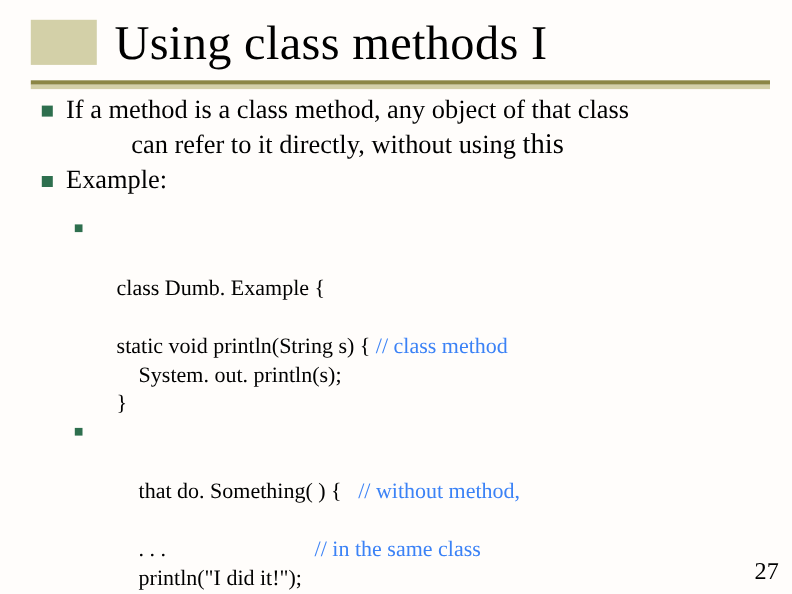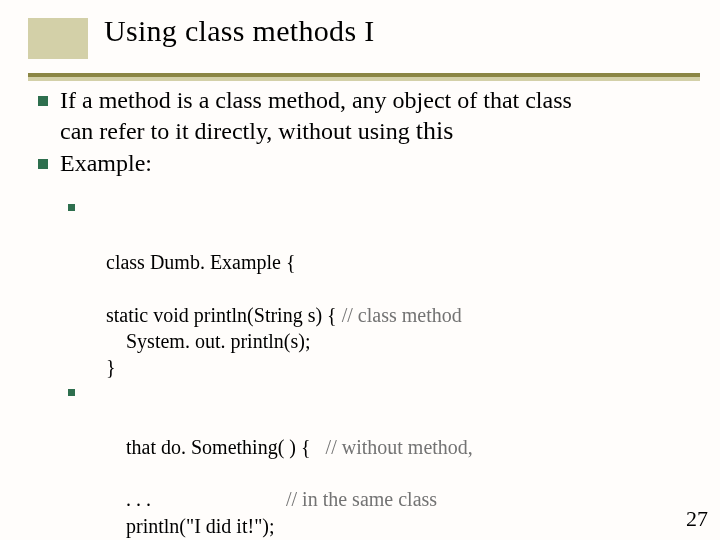--- a/index.html
+++ b/index.html
@@ -40,28 +40,29 @@
     top: 18px;
     left: 28px;
     width: 60px;
     height: 41px;
     background: #d3d0a8;
   }
   .title-text {
     position: absolute;
     top: 14px;
     left: 104px;
-    font-size: 30px;
+    font-size: 44px;
     letter-spacing: 0.3px;
   }
   .content {
     position: absolute;
     top: 86px;
     left: 38px;
     right: 24px;
+    text-align: center;
   }
   .bullet-row {
     display: flex;
     align-items: flex-start;
     margin-bottom: 2px;
   }
   .sq-bullet {
     width: 10px;
     height: 10px;
     background: #2e6f4e;
@@ -88,21 +89,21 @@
   }
   .tiny-bullet {
     position: absolute;
     left: -18px;
     top: 8px;
     width: 7px;
     height: 7px;
     background: #2e6f4e;
   }
   .code-line { white-space: pre; }
-  .comment { color: #737373; margin-top: 20px; }
+  .comment { color: #3b82f6; margin-top: 20px; }
   .page-num {
     position: absolute;
     right: 12px;
     bottom: 8px;
     font-size: 22px;
   }
 </style>
 </head>
 <body>
 

